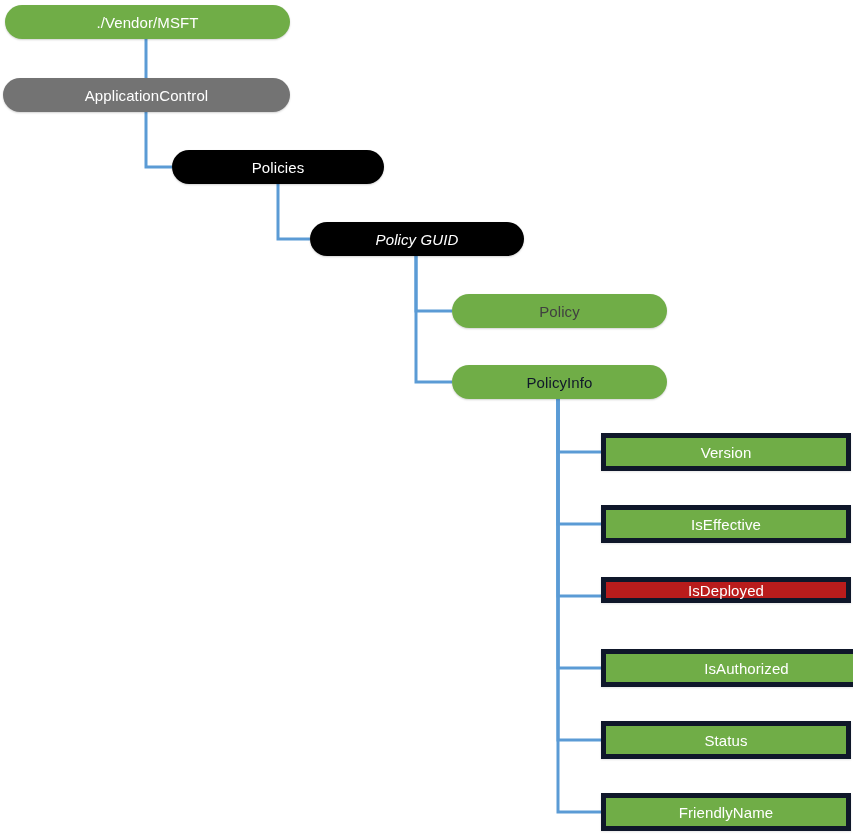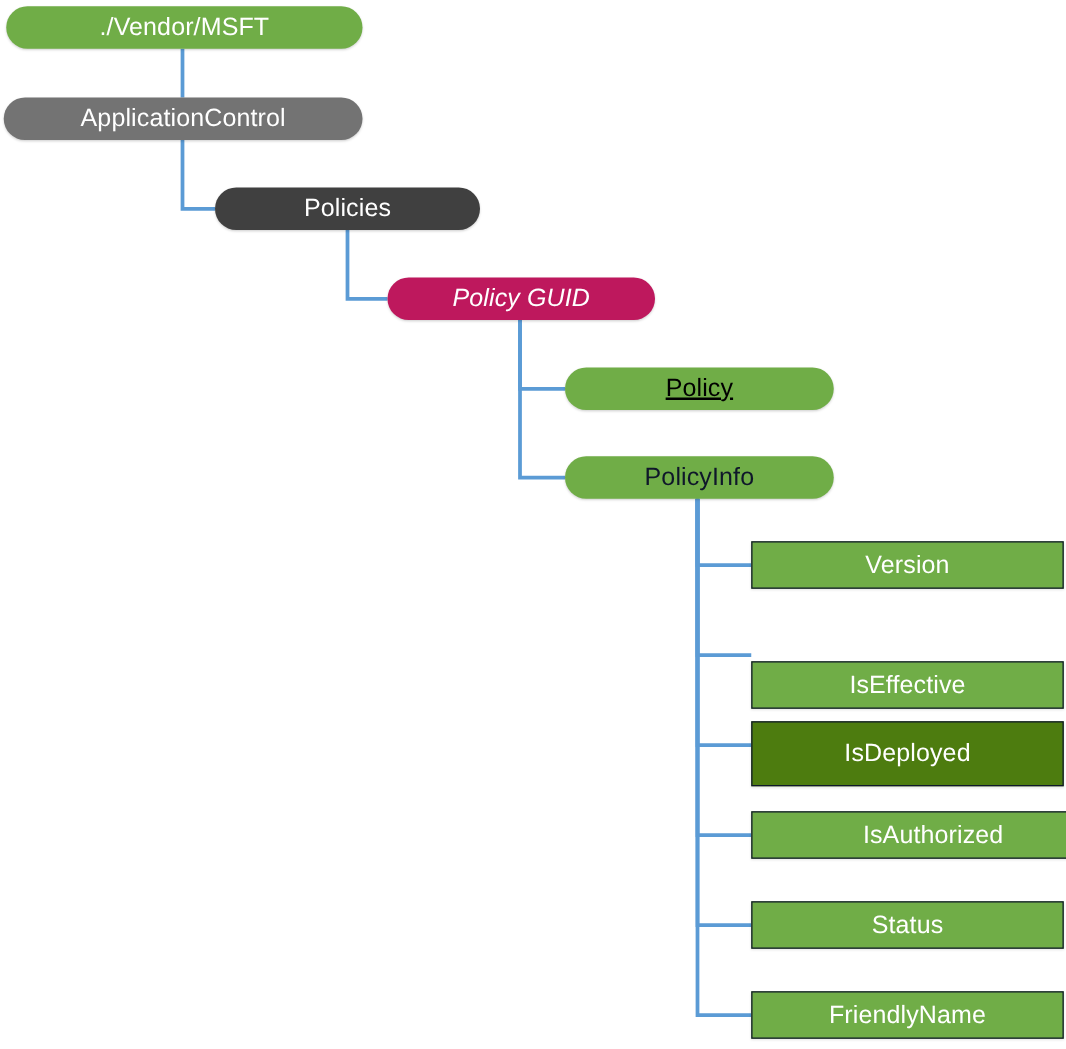--- a/index.html
+++ b/index.html
@@ -26,31 +26,31 @@
     pointer-events: none;
   }
   .node {
     position: absolute;
     box-sizing: border-box;
     display: flex;
     align-items: center;
     justify-content: center;
     color: #ffffff;
     background: #70ad47;
-    font-size: 20px;
+    font-size: 15px;
     line-height: 1;
     letter-spacing: 0.1px;
     white-space: nowrap;
   }
   .node.rounded {
     border-radius: 999px;
     box-shadow: 0 1px 2px rgba(0,0,0,0.18);
   }
   .node.rect {
-    border: 1px solid #0f172a;
+    border: 5px solid #0f172a;
     box-shadow: 0 1px 2px rgba(0,0,0,0.10);
   }
   .node.italic {
     font-style: italic;
   }
   .node .label {
     display: block;
   }
 </style>
 </head>
@@ -72,39 +72,39 @@
       <path d="M 558 399 L 558 812 L 601 812" fill="none" stroke="#5b9bd5" stroke-width="3" stroke-linecap="butt" stroke-linejoin="miter"></path>
     </svg>
 
   <div id="node-layer">
       <div class="node rounded" style="left: 5px; top: 5px; width: 285px; height: 34px; background: rgb(112, 173, 71); color: rgb(255, 255, 255);">
         <span class="label">./Vendor/MSFT</span>
       </div>
       <div class="node rounded" style="left: 3px; top: 78px; width: 287px; height: 34px; background: #737373; color: rgb(255, 255, 255);">
         <span class="label">ApplicationControl</span>
       </div>
-      <div class="node rounded" style="left: 172px; top: 150px; width: 212px; height: 34px; background: #404040; color: rgb(255, 255, 255);">
+      <div class="node rounded" style="left: 172px; top: 150px; width: 212px; height: 34px; background: #000000; color: rgb(255, 255, 255);">
         <span class="label">Policies</span>
       </div>
-      <div class="node rounded italic" style="left: 310px; top: 222px; width: 214px; height: 34px; background: #be185d; color: rgb(255, 255, 255);">
+      <div class="node rounded italic" style="left: 310px; top: 222px; width: 214px; height: 34px; background: #000000; color: rgb(255, 255, 255);">
         <span class="label">Policy GUID</span>
       </div>
-      <div class="node rounded" style="left: 452px; top: 294px; width: 215px; height: 34px; background: rgb(112, 173, 71); color: #000000; text-decoration: underline;">
+      <div class="node rounded" style="left: 452px; top: 294px; width: 215px; height: 34px; background: rgb(112, 173, 71); color: #404040;">
         <span class="label">Policy</span>
       </div>
       <div class="node rounded" style="left: 452px; top: 365px; width: 215px; height: 34px; background: rgb(112, 173, 71); color: #0f172a;">
         <span class="label">PolicyInfo</span>
       </div>
       <div class="node rect" style="left: 601px; top: 433px; width: 250px; height: 38px; background: rgb(112, 173, 71); color: rgb(255, 255, 255);">
         <span class="label">Version</span>
       </div>
-      <div class="node rect" style="left: 601px; top: 505px; width: 250px; height: 38px; background: rgb(112, 173, 71); color: rgb(255, 255, 255); margin-top: 24px;">
+      <div class="node rect" style="left: 601px; top: 505px; width: 250px; height: 38px; background: rgb(112, 173, 71); color: rgb(255, 255, 255);">
         <span class="label">IsEffective</span>
       </div>
-      <div class="node rect" style="left: 601px; top: 577px; width: 250px; height: 52px; background: #4d7c0f; color: rgb(255, 255, 255);">
+      <div class="node rect" style="left: 601px; top: 577px; width: 250px; height: 26px; background: #b91c1c; color: rgb(255, 255, 255);">
         <span class="label">IsDeployed</span>
       </div>
       <div class="node rect" style="left: 601px; top: 649px; width: 291px; height: 38px; background: rgb(112, 173, 71); color: rgb(255, 255, 255);">
         <span class="label">IsAuthorized</span>
       </div>
       <div class="node rect" style="left: 601px; top: 721px; width: 250px; height: 38px; background: rgb(112, 173, 71); color: rgb(255, 255, 255); text-align: right;">
         <span class="label">Status</span>
       </div>
       <div class="node rect" style="left: 601px; top: 793px; width: 250px; height: 38px; background: rgb(112, 173, 71); color: rgb(255, 255, 255);">
         <span class="label">FriendlyName</span>

